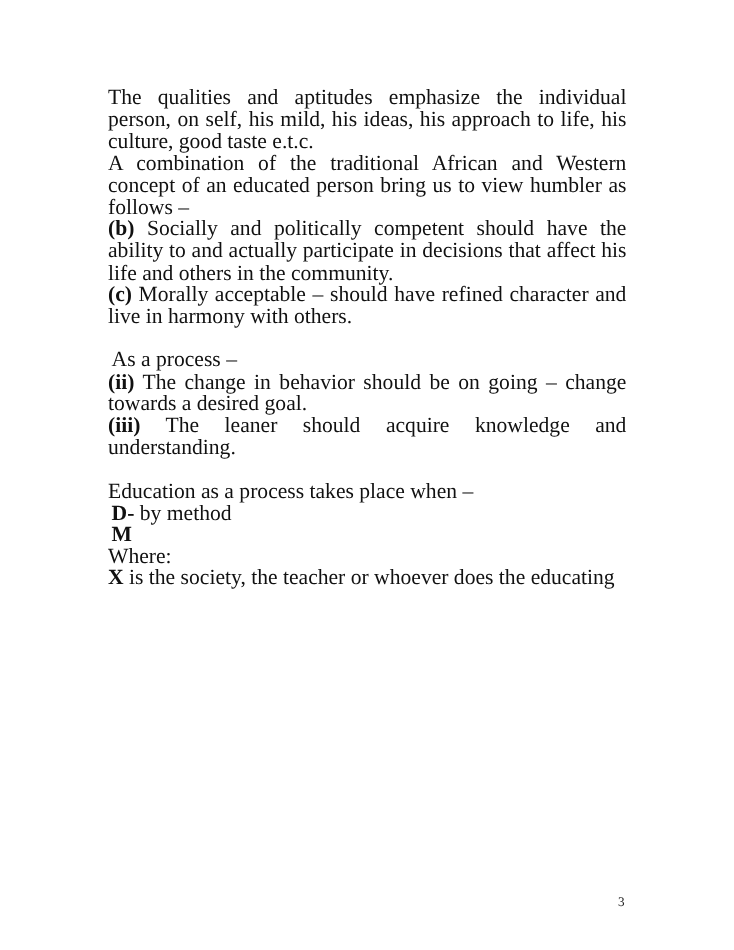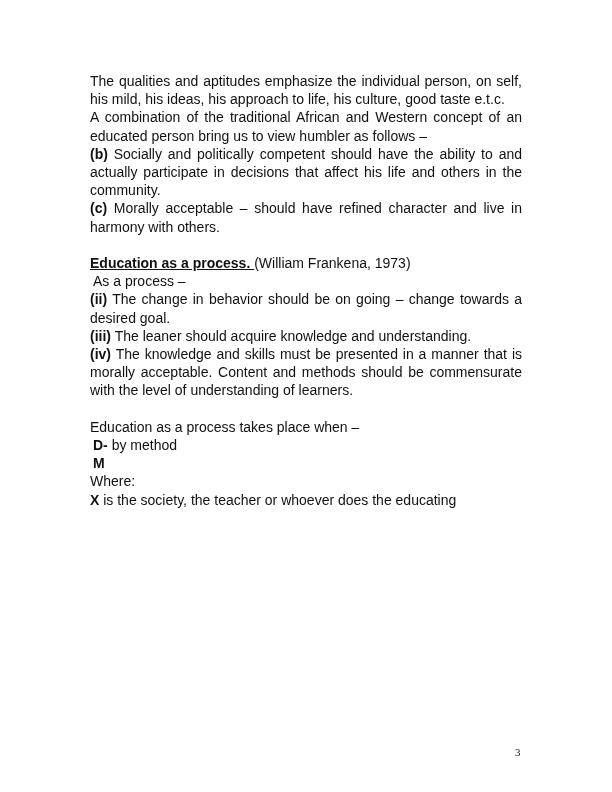--- a/index.html
+++ b/index.html
@@ -1,19 +1,19 @@
 <!DOCTYPE html>
 <html><head>
 <meta charset="utf-8">
 <style>
   html, body { margin: 0; padding: 0; background: #ffffff; }
   body { width: 612px; height: 792px; position: relative; overflow: hidden; }
   .page {
     position: absolute; left: 90px; top: 72px; width: 432px;
-    font-family: Liberation Sans, sans-serif; font-size: 14px; line-height: 18.2px;
+    font-family: Liberation Serif, serif; font-size: 18px; line-height: 18.2px;
     color: #111;
   }
   .p { margin: 0; text-align: justify; }
   .p.left { text-align: left; }
   .blank { height: 18.2px; }
   b { font-weight: bold; }
   .heading-u { font-weight: bold; text-decoration: underline; }
   .ind { padding-left: 3px; }
   .pagenum {
     position: absolute; left: 515px; top: 746px;
@@ -25,26 +25,24 @@
 
 <div class="page">
   <p class="p">The qualities and aptitudes emphasize the individual person, on self, his mild, his ideas, his approach to life, his culture, good taste e.t.c.</p>
   <p class="p">A combination of the traditional African and Western concept of an educated person bring us to view  humbler as follows –</p>
 
   <p class="p"><b>(b)</b><span> Socially and politically competent should have the ability to and actually participate in decisions that affect his life and others in the community.</span></p>
   <p class="p"><b>(c)</b><span> Morally acceptable – should have refined character and live in harmony with others.</span></p>
 
   <div class="blank"></div>
 
-  <p class="p left"><span class="heading-u">Education as a process.  </span><span> (William Frankena, 1973)</span></p>
   <p class="p left ind">As a process –</p>
 
   <p class="p"><b>(ii)</b><span> The change in behavior should be on going – change towards a desired goal.</span></p>
   <p class="p"><b>(iii)</b><span> The leaner should acquire knowledge and understanding.</span></p>
-  <p class="p"><b>(iv)</b><span> The knowledge and skills must be presented in a manner that is morally acceptable. Content and methods should be commensurate with the level of understanding of learners.</span></p>
 
   <div class="blank"></div>
 
   <p class="p left">Education as a process takes place when –</p>
   <p class="p left ind"><b>D-</b><span> by method</span></p>
   <p class="p left ind"><b>M</b><span></span></p>
   <p class="p left">Where:</p>
   <p class="p left"><b>X</b><span> is the society, the teacher or whoever does the educating</span></p>
 </div>
 

